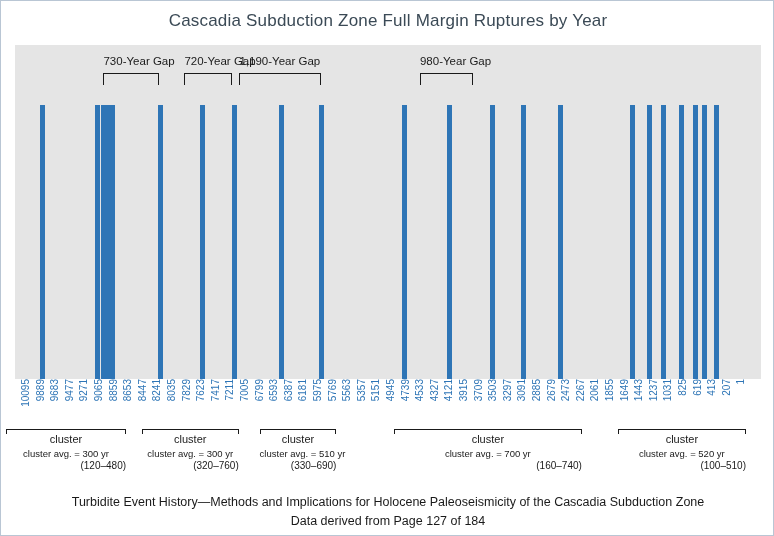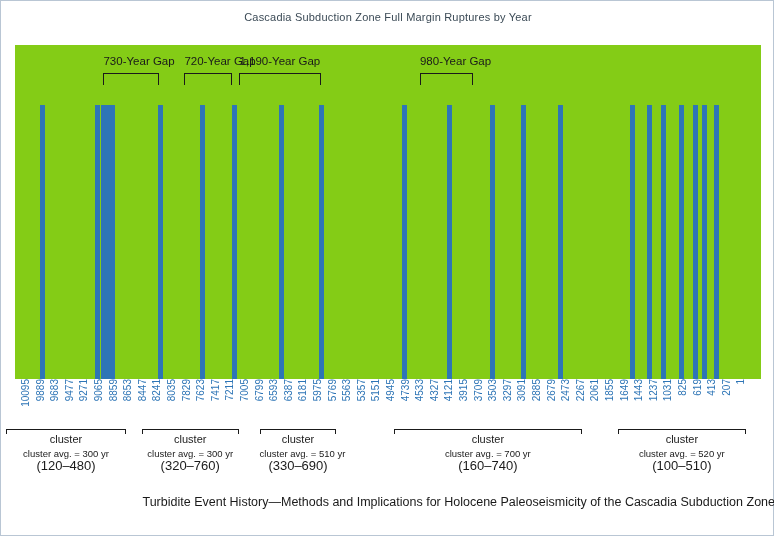--- a/index.html
+++ b/index.html
@@ -21,32 +21,32 @@
     box-sizing: border-box;
     border: 1px solid #b9c6d4;
     background: #ffffff;
   }
   #chart-title {
     position: absolute;
     top: 10px;
     left: 0;
     width: 774px;
     text-align: center;
-    font-size: 11px;
+    font-size: 17px;
     color: #3b4a56;
     letter-spacing: .2px;
   }
   
   #plot {
     position: absolute;
     left: 14px;
     top: 44px;
     width: 746px;
     height: 334px;
-    background: #84cc16;
+    background: #e5e5e5;
   }
   .bar {
     position: absolute;
     bottom: 0;
     width: 5px;
     background: #2e75b6;
   }
   
   .gap {
     position: absolute;
@@ -134,30 +134,30 @@
     width: 100%;
     text-align: center;
     font-size: 9.5px;
     white-space: nowrap;
   }
   .cluster .cl-range {
     position: absolute;
     top: 31px;
     left: 0;
     width: 100%;
-    text-align: center;
-    font-size: 13px;
+    text-align: right;
+    font-size: 10px;
   }
   
   #footer {
     position: absolute;
     left: 0;
     top: 492px;
     width: 774px;
-    text-align: right;
+    text-align: center;
     font-size: 12.5px;
     color: #1a1a1a;
     line-height: 19px;
   }
 </style>
 </head>
 <body>
 
 <div id="frame">
 
@@ -289,15 +289,16 @@
       <div class="cluster" style="left: 614.704px; width: 128.312px;">
         <div class="cl-bracket"></div>
         <div class="cl-name">cluster</div>
         <div class="cl-avg">cluster avg. = 520 yr</div>
         <div class="cl-range">(100–510)</div>
       </div>
     </div>
 
   <div id="footer">
     <div>Turbidite Event History—Methods and Implications for Holocene Paleoseismicity of the Cascadia Subduction Zone</div>
+    <div>Data derived from Page 127 of 184</div>
   </div>
 
 </div>
 
 </body></html>

